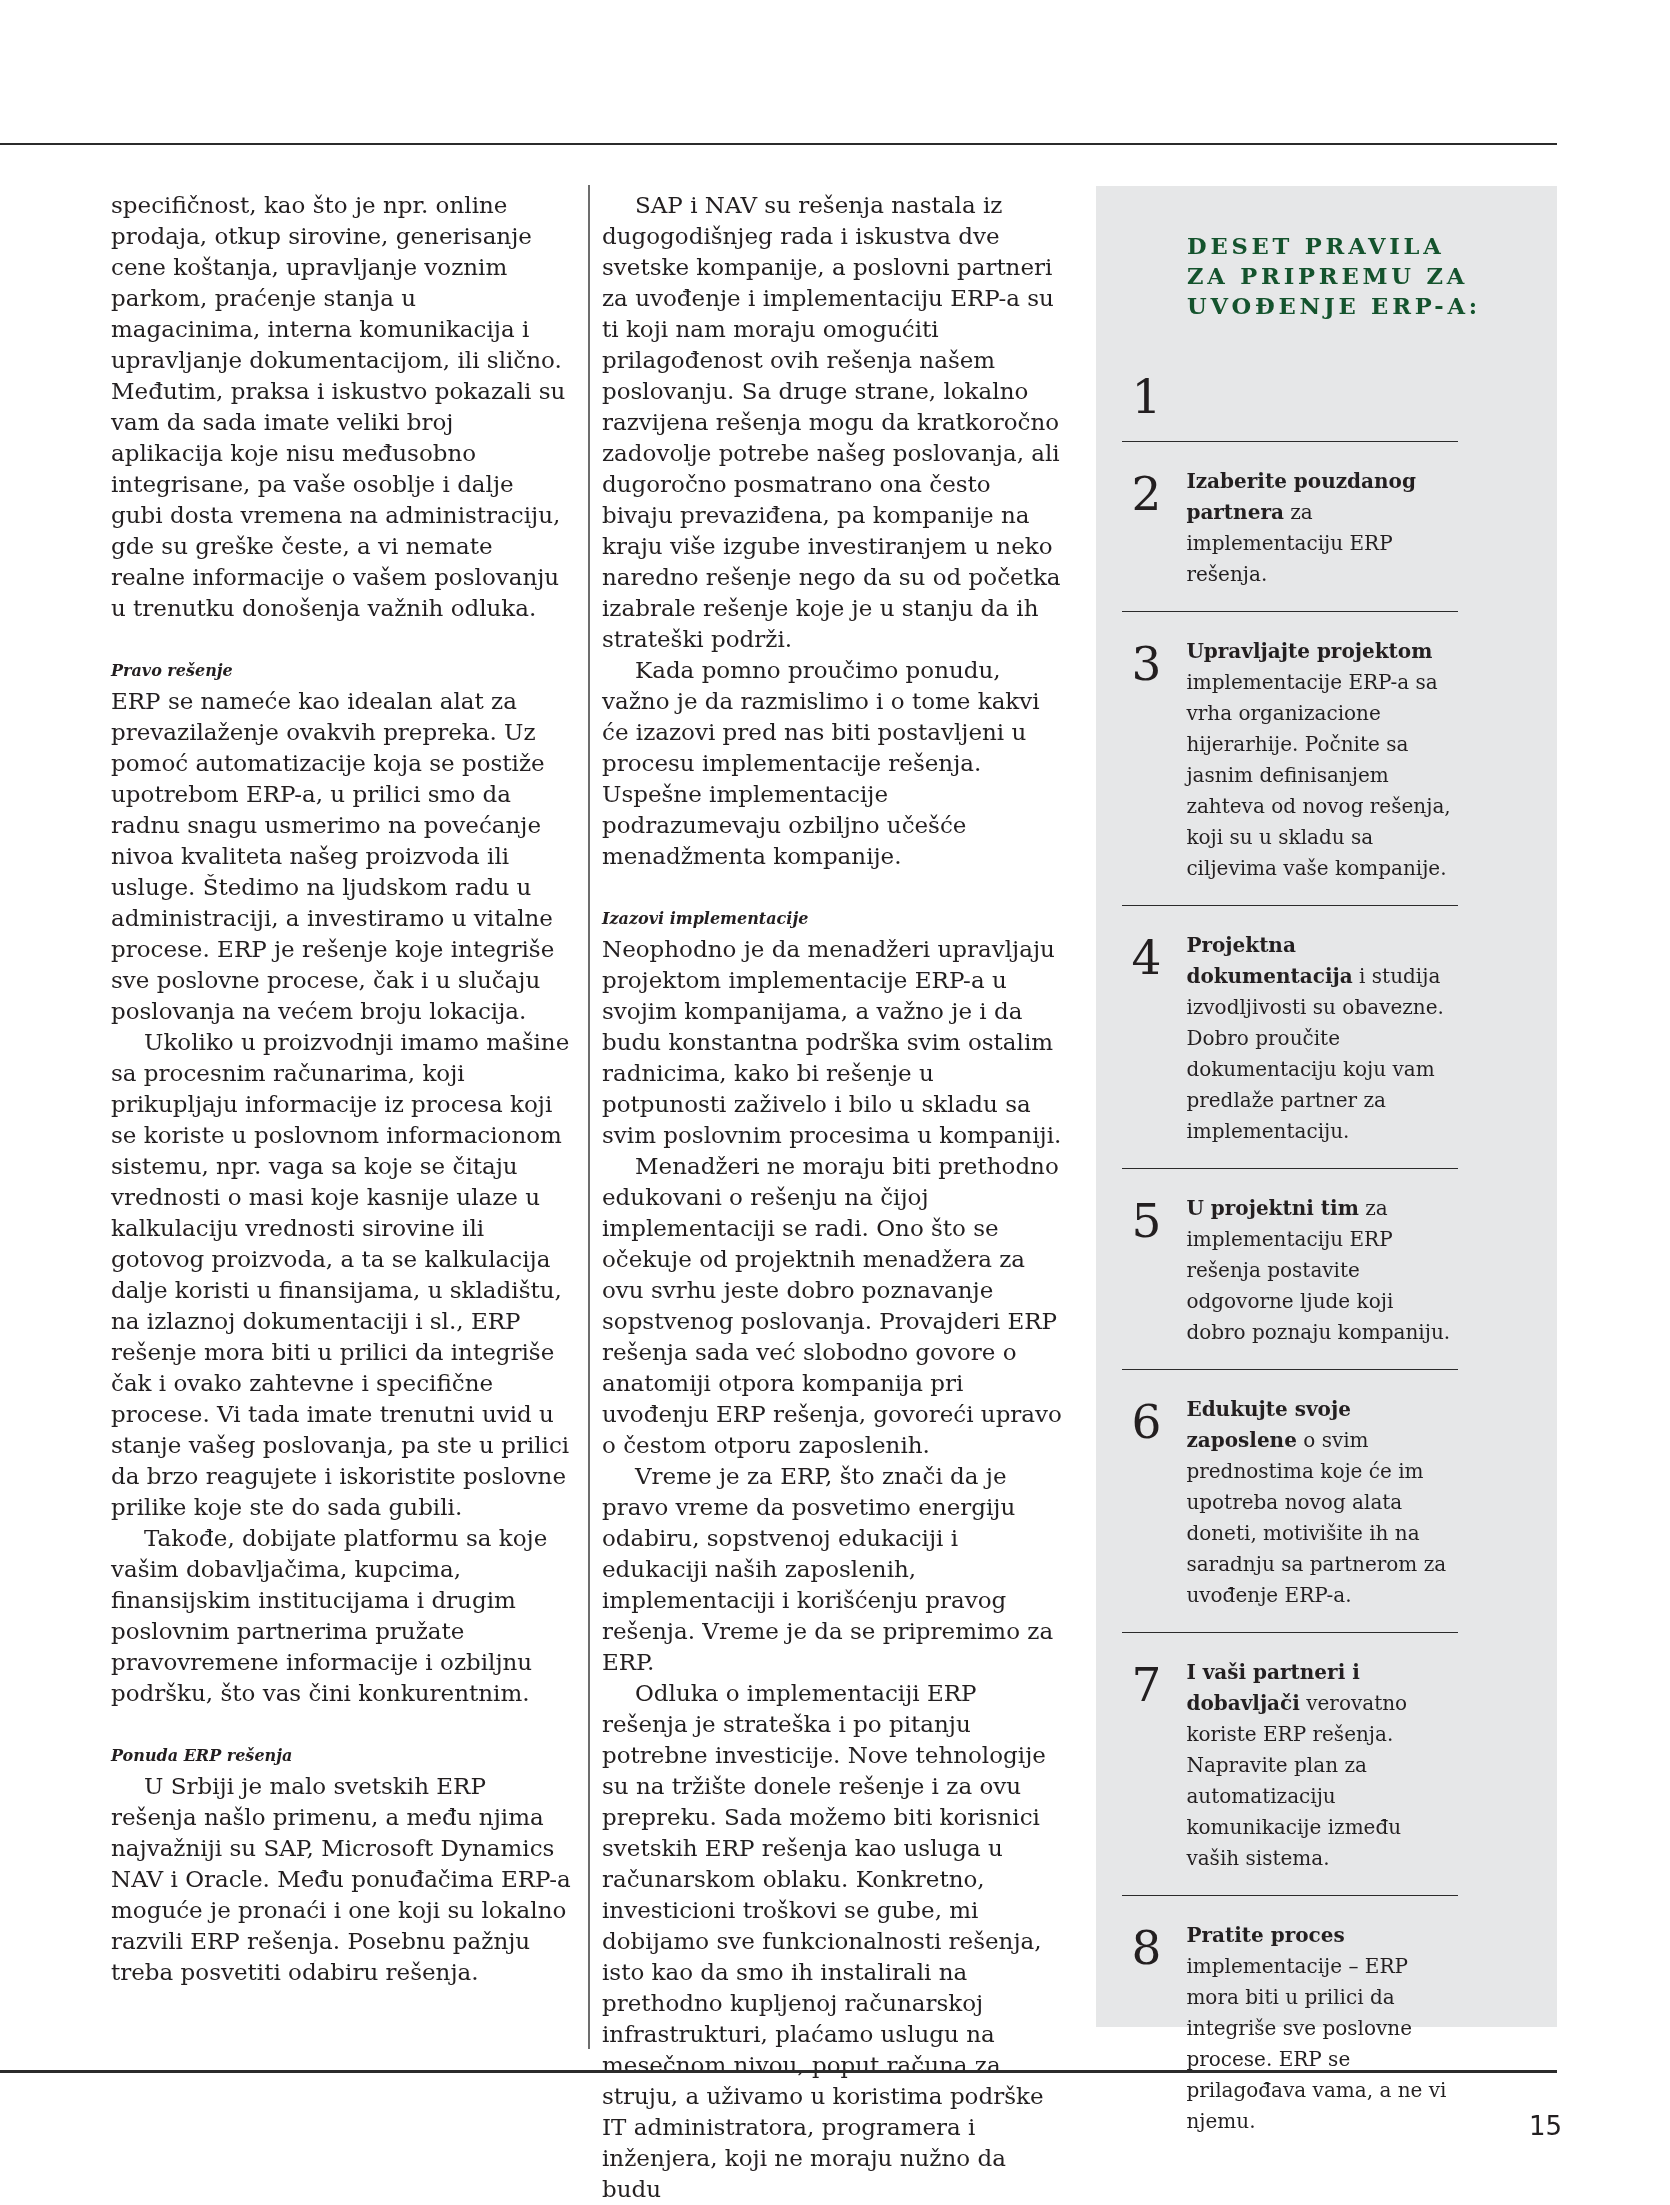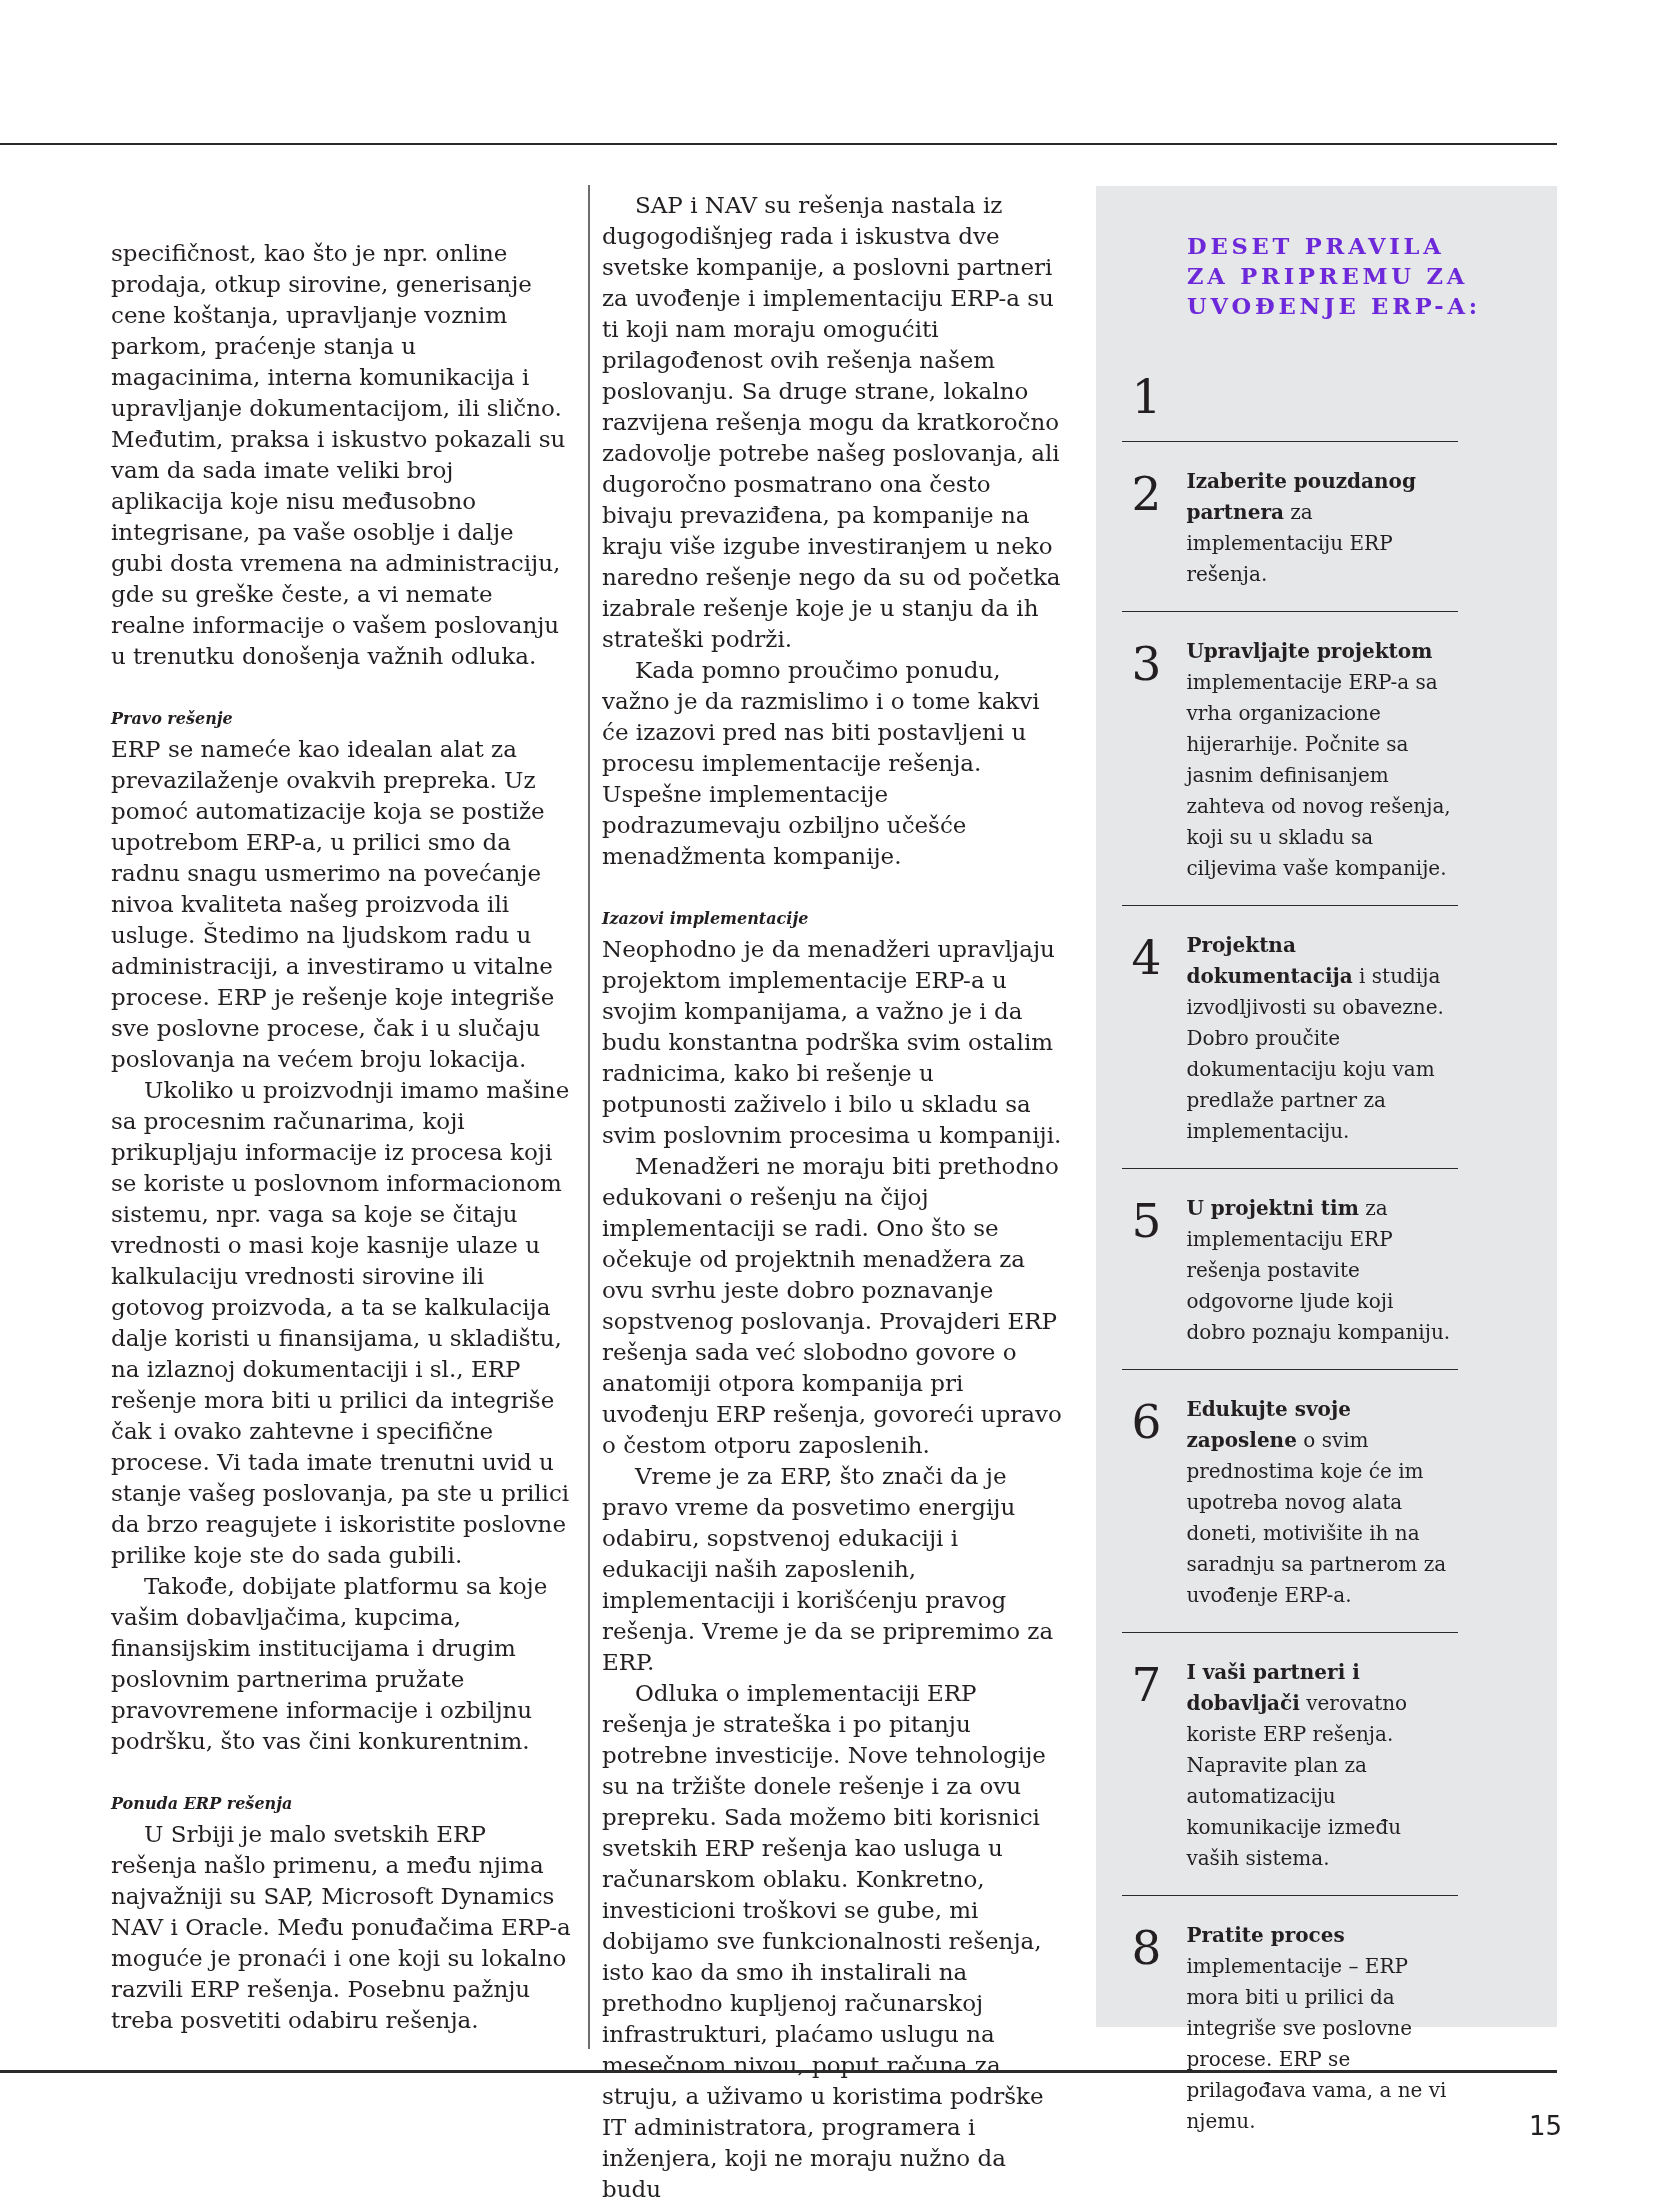--- a/index.html
+++ b/index.html
@@ -1,28 +1,28 @@
 <!DOCTYPE html>
 <html style="font-size:12px"><head>
 <meta charset="utf-8">
 <style>
   html, body { margin: 0; padding: 0; background: #ffffff; }
   body { width: 1670px; height: 2205px; position: relative; overflow: hidden; font-family: "DejaVu Serif", serif; color: #231f20; }
   .rule-top { position: absolute; left: 0; top: 143px; width: 1557px; height: 2.3px; background: #2b2b2b; }
   .rule-bottom { position: absolute; left: 0; top: 2070px; width: 1557px; height: 3px; background: #2b2b2b; }
   .col-sep { position: absolute; left: 588px; top: 185px; width: 1.5px; height: 1864px; background: #6d6d6d; }
   .col { position: absolute; font-size: 23px; line-height: 31px; }
-  .col1 { left: 111px; top: 190px; width: 460px; margin-top: 48px; }
+  .col1 { left: 111px; top: 190px; width: 460px; }
   .col2 { left: 602px; top: 190px; width: 460px; }
   .col p { margin: 0; }
   .col p.ind { text-indent: 33px; }
   .col h3 { margin: 0; font-size: 16px; line-height: 31px; font-weight: bold; font-style: italic; }
   .gap { height: 31px; }
   .sidebar { position: absolute; left: 1096px; top: 186px; width: 461px; height: 1841px; background: #e6e7e8; }
-  .sb-title { position: absolute; left: 91px; top: 45px; color: #6d28d9; font-weight: bold; font-size: 22.6px; line-height: 30px; letter-spacing: 3.8px; font-family: "DejaVu Serif", serif; }
+  .sb-title { position: absolute; left: 91px; top: 45px; color: #14532d; font-weight: bold; font-size: 22.6px; line-height: 30px; letter-spacing: 3.8px; font-family: "DejaVu Serif", serif; }
   .sb-list { position: absolute; left: 26.4px; top: 158px; width: 336px; }
   .rule-item { display: flex; align-items: flex-start; padding: 24px 0 21px 0; border-bottom: 1.5px solid #2b2b2b; }
   .rule-item:last-child { border-bottom: none; }
   .rule-num { width: 64px; flex: 0 0 64px; font-size: 47px; line-height: 47px; padding-left: 9px; box-sizing: border-box; margin-top: 4.5px; font-family: "DejaVu Serif", serif; color: #231f20; }
   .rule-text { font-size: 20px; line-height: 31px; }
   .rule-text b { font-weight: bold; }
   .page-num { position: absolute; left: 1529px; top: 2111px; font-weight: normal; font-size: 26px; font-family: "DejaVu Sans", sans-serif; }
 </style>
 </head>
 <body>

